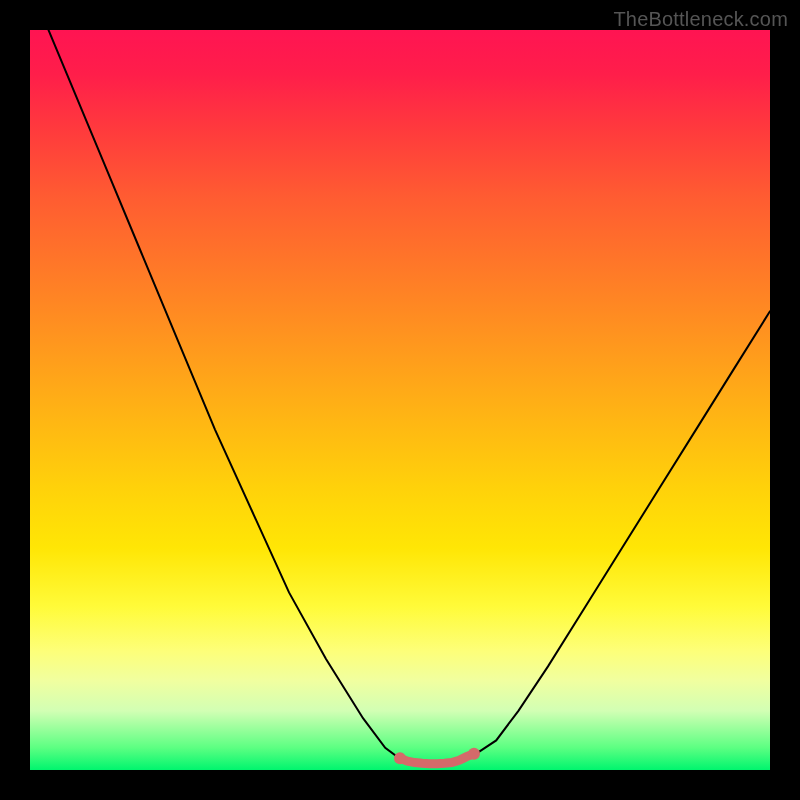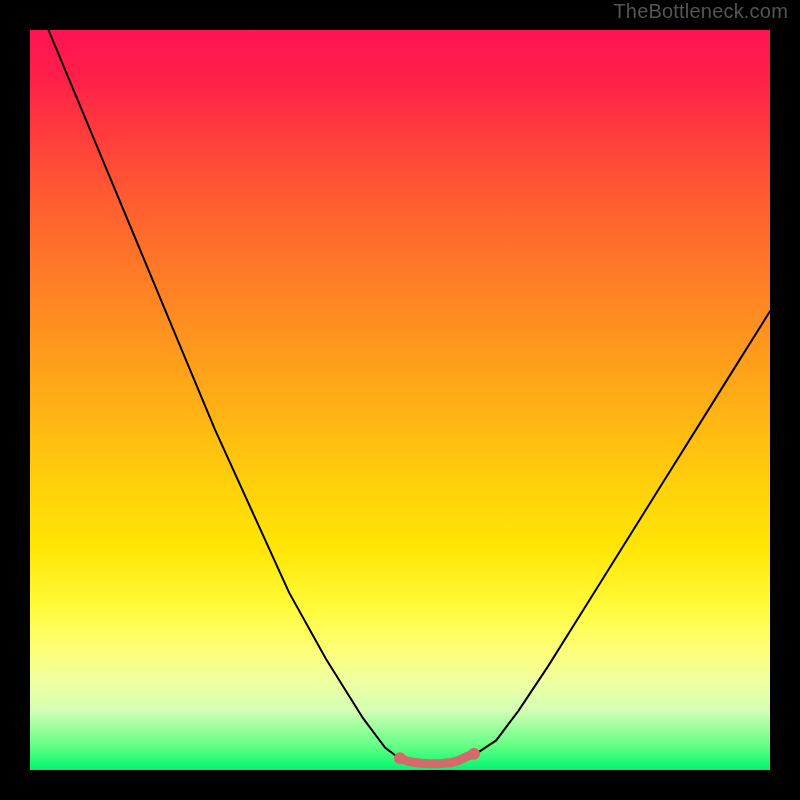--- a/index.html
+++ b/index.html
@@ -6,21 +6,21 @@
   body {
     width: 800px;
     height: 800px;
     background: #000;
     position: relative;
     overflow: hidden;
     font-family: Arial, sans-serif;
   }
   .attribution {
     position: absolute;
-    top: 0;
+    top: 8px;
     right: 12px;
     color: #555;
     font-size: 20px;
     font-weight: 500;
     letter-spacing: 0.2px;
     z-index: 10;
   }
   .chart-area {
     position: absolute;
     left: 30px;

